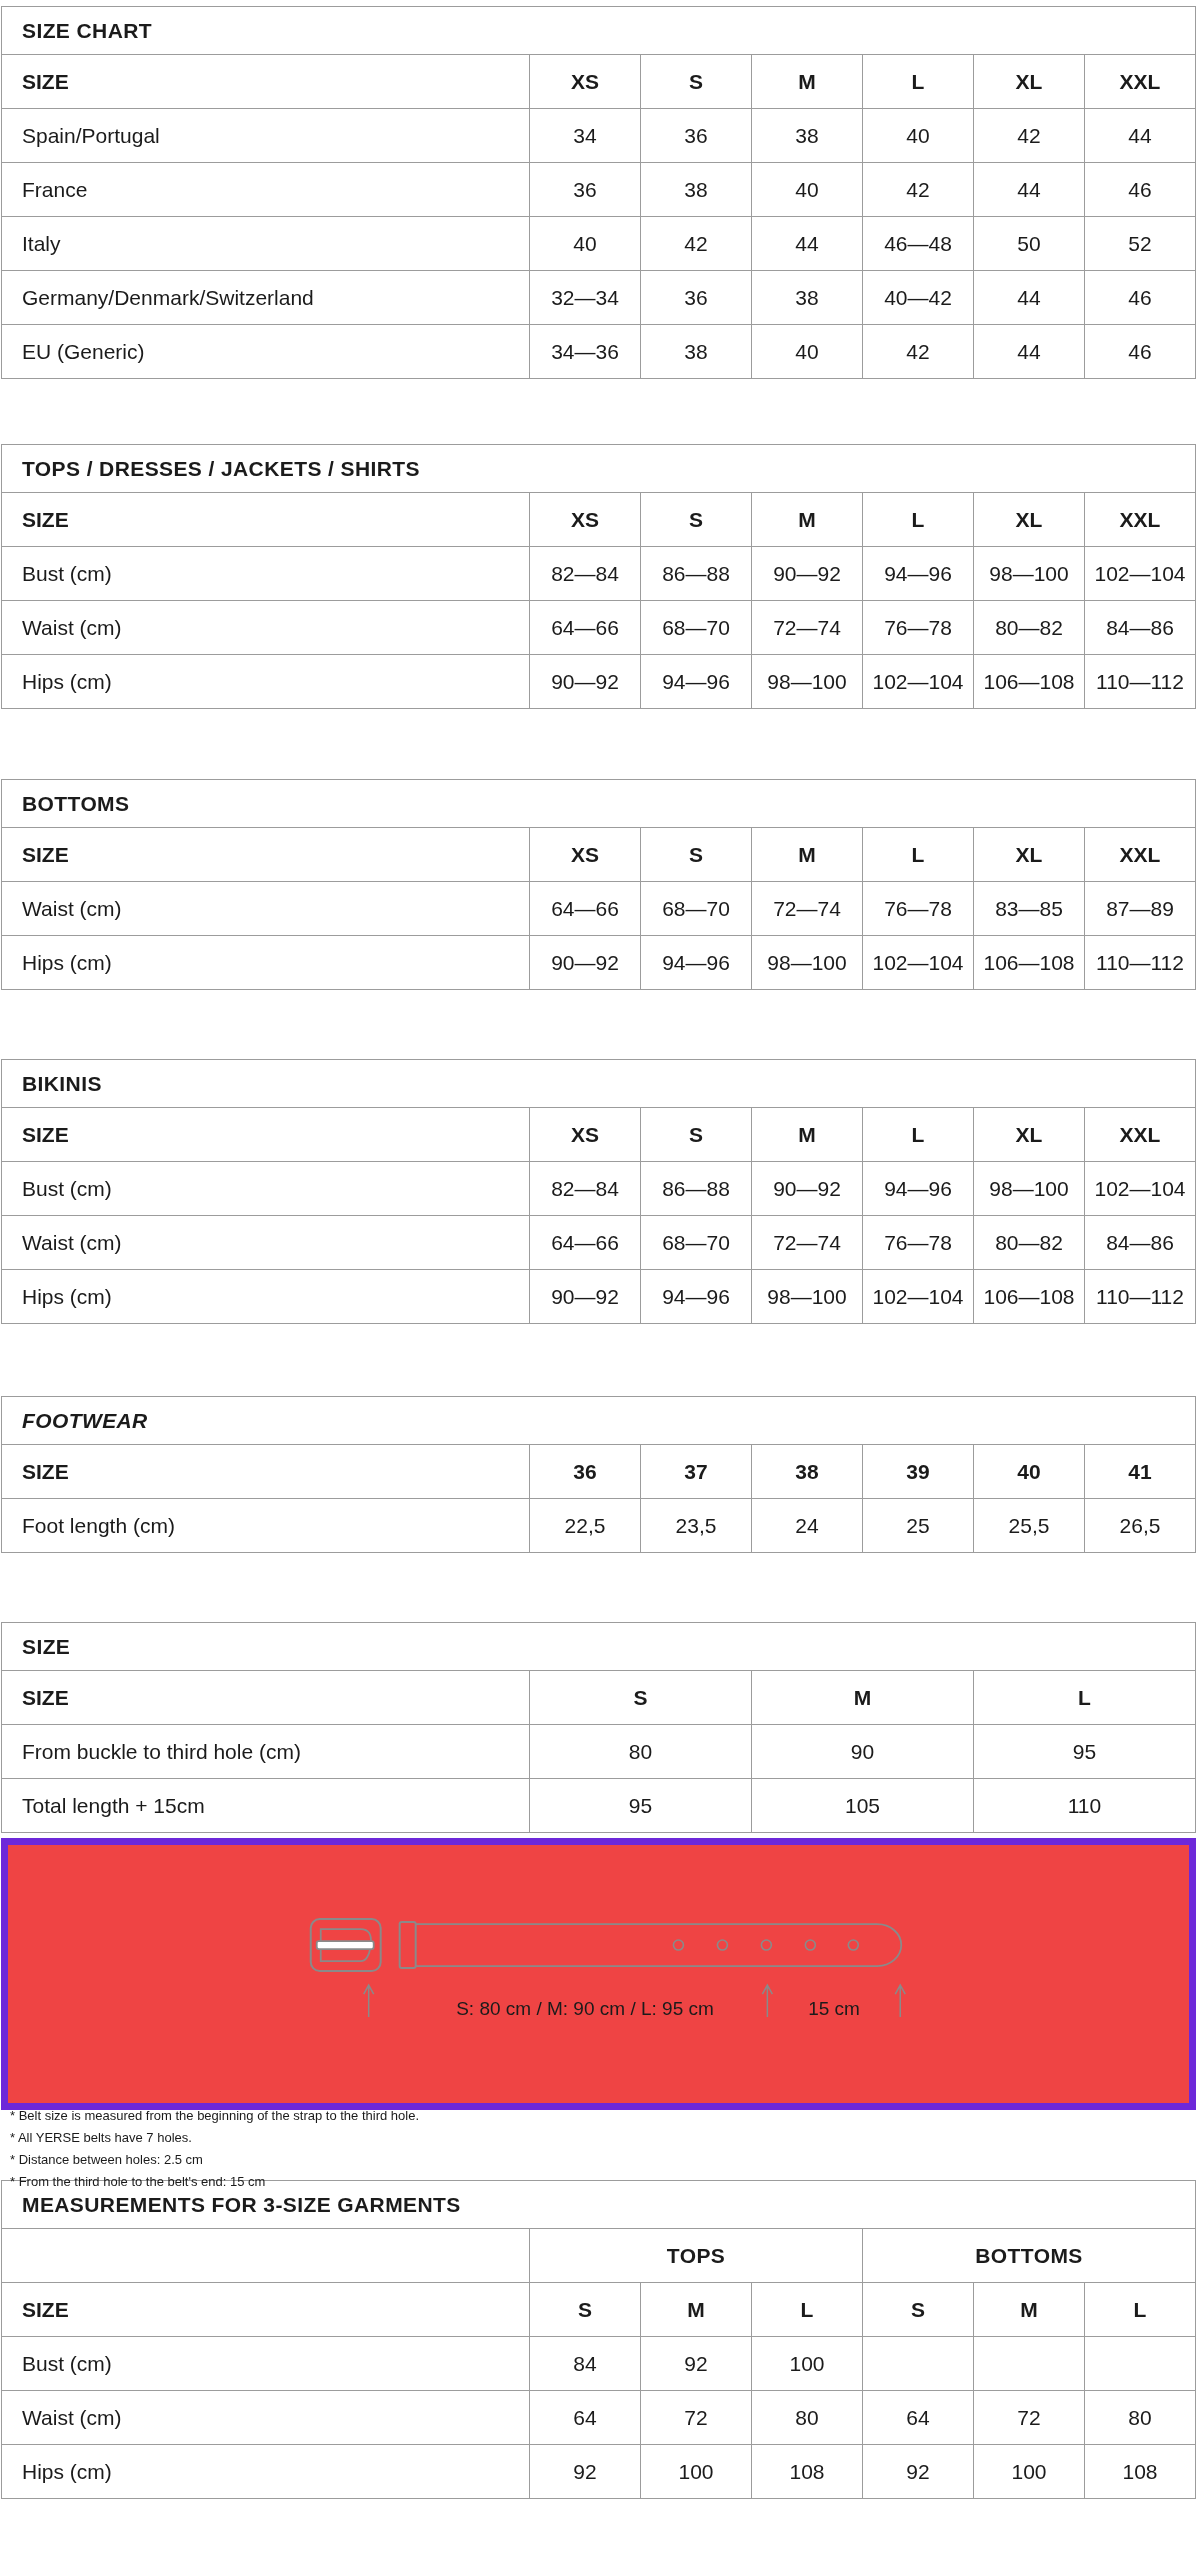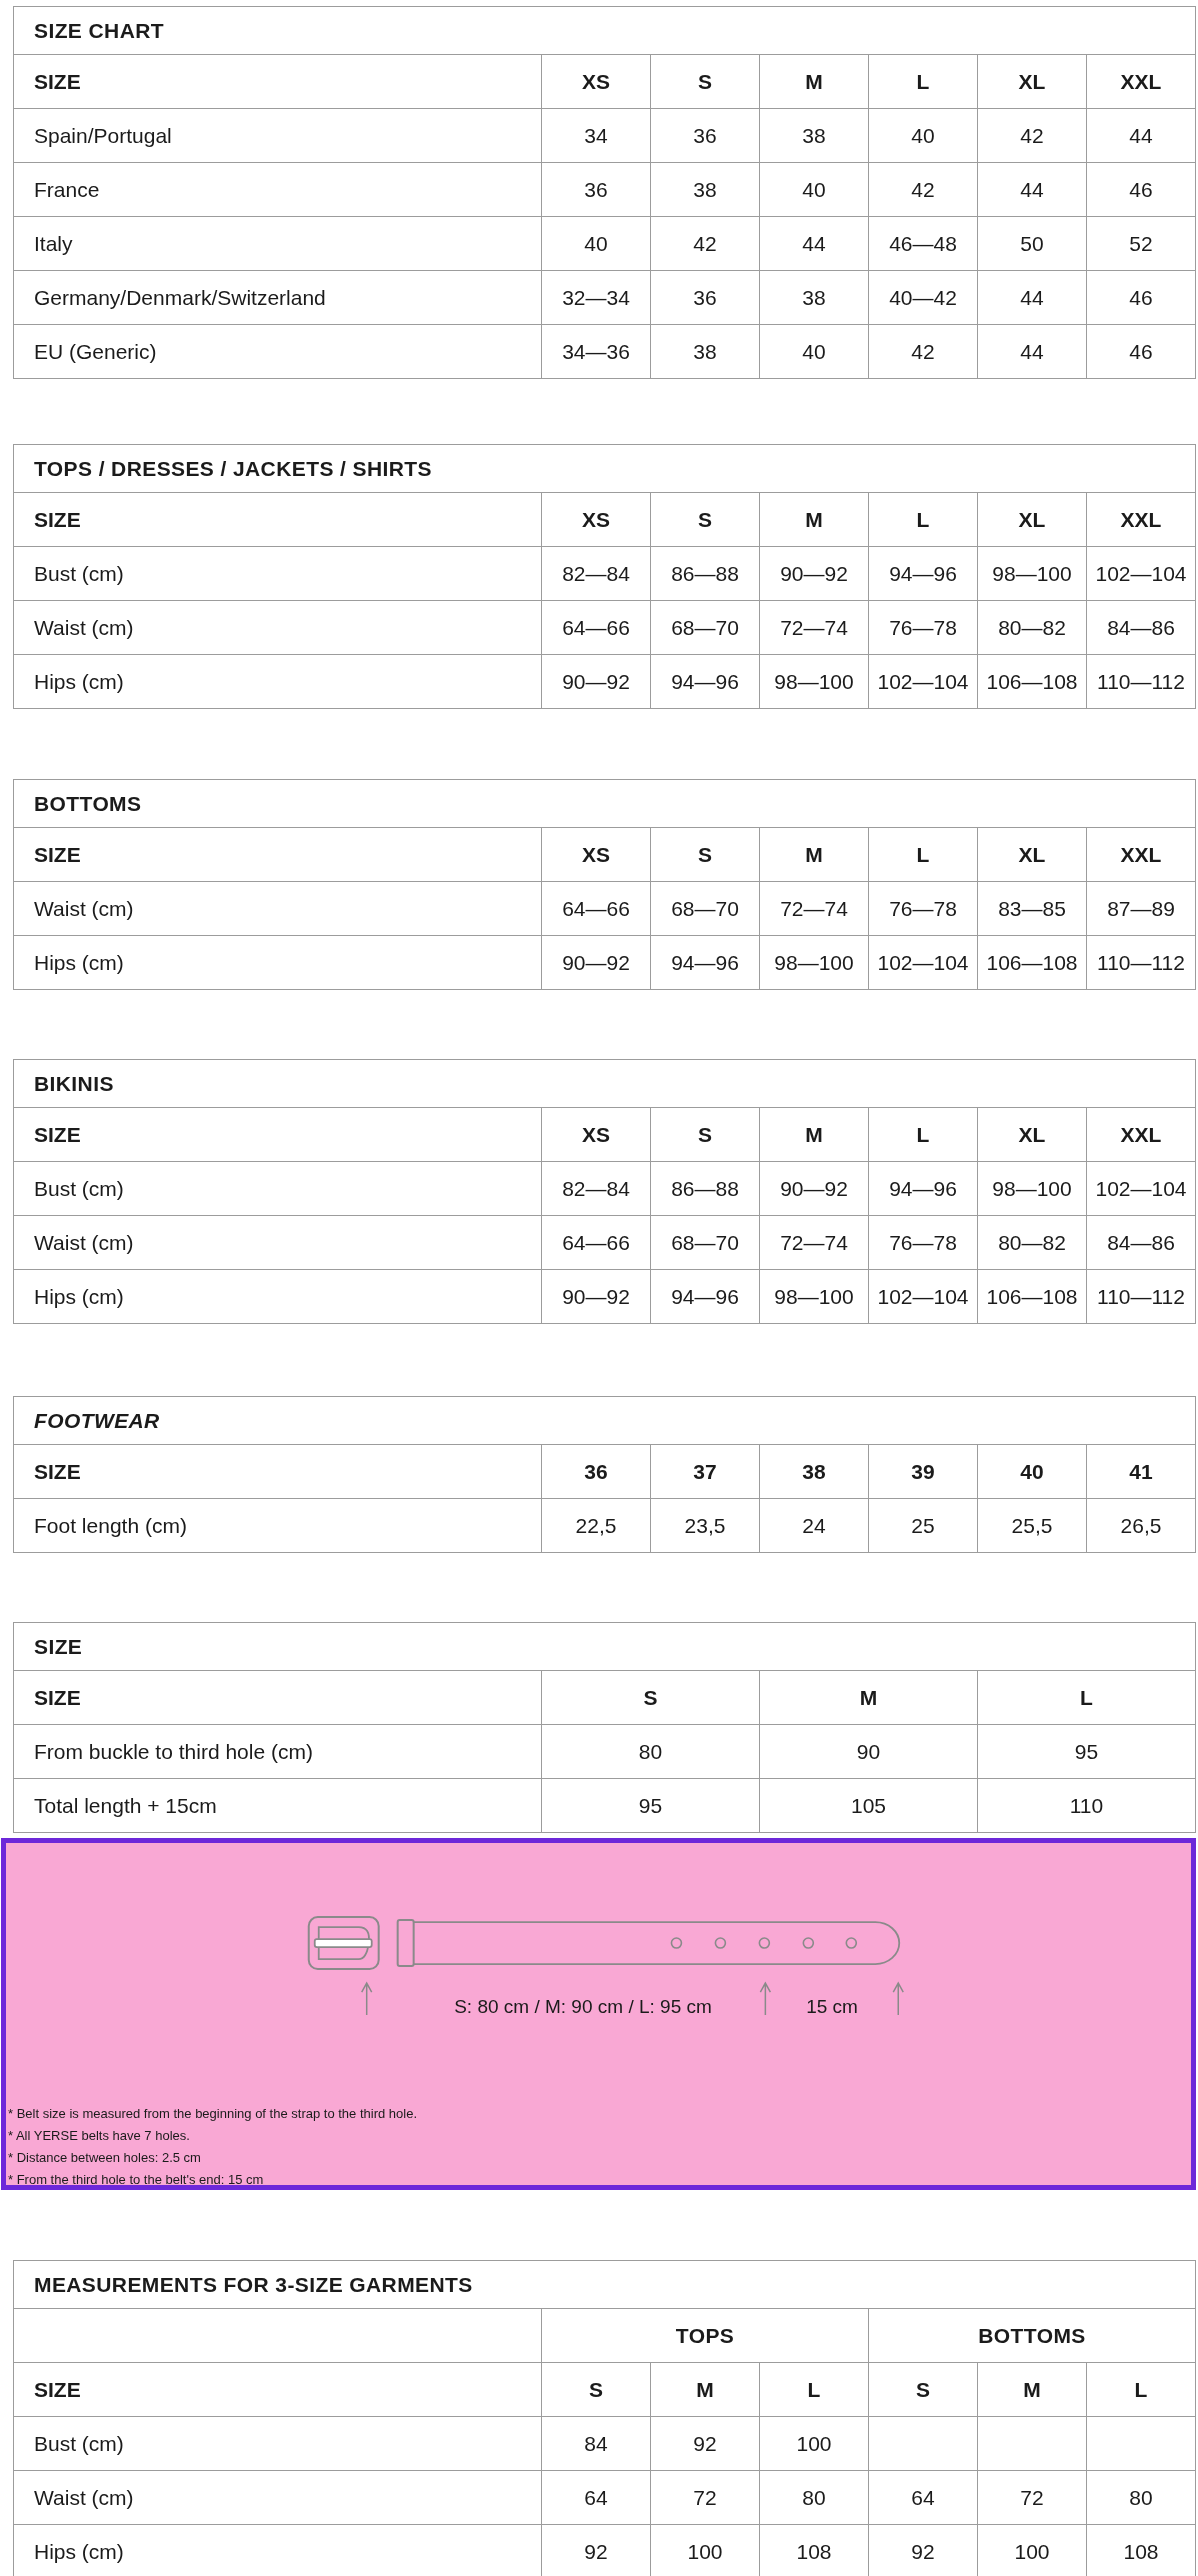--- a/index.html
+++ b/index.html
@@ -10,21 +10,20 @@
     -webkit-font-smoothing:antialiased;
   }
   .sheet{width:1195px;margin-left:1px;}
 
   
   .tbl{
     display:grid;
     border:1px solid #9c9c9c;
     background:#fff;
     box-sizing:border-box;
-    margin-left:12px;
   }
   .c{
     display:flex;align-items:center;
     font-size:21px;line-height:1.1;
     box-sizing:border-box;
     white-space:nowrap;
     overflow:hidden;
   }
   .c.title{font-weight:700;padding-left:20px;letter-spacing:0.4px;}
   .c.label{padding-left:20px;font-weight:400;}
@@ -37,24 +36,24 @@
   .mt6{margin-top:6px;}
   .mt65{margin-top:65px;}
   .mt69{margin-top:69px;}
   .mt70{margin-top:70px;}
   .mt72{margin-top:72px;}
   .mt5{margin-top:5px;}
 
   
   .belt-box{
     position:relative;
-    height:352px;
-    border:5px solid #6d28d9;
+    height:272px;
+    border:7px solid #6d28d9;
     box-sizing:border-box;
-    background:#f9a8d4;
+    background:#ef4444;
   }
   .belt-svg{position:absolute;left:0;top:0;}
   .belt-label{
     position:absolute;
     top:151px;height:26px;line-height:26px;
     font-size:19px;text-align:center;
     color:#1b1b1b;
   }
   .belt-label.range{left:397px;width:360px;}
   .belt-label.end{left:776px;width:100px;}

